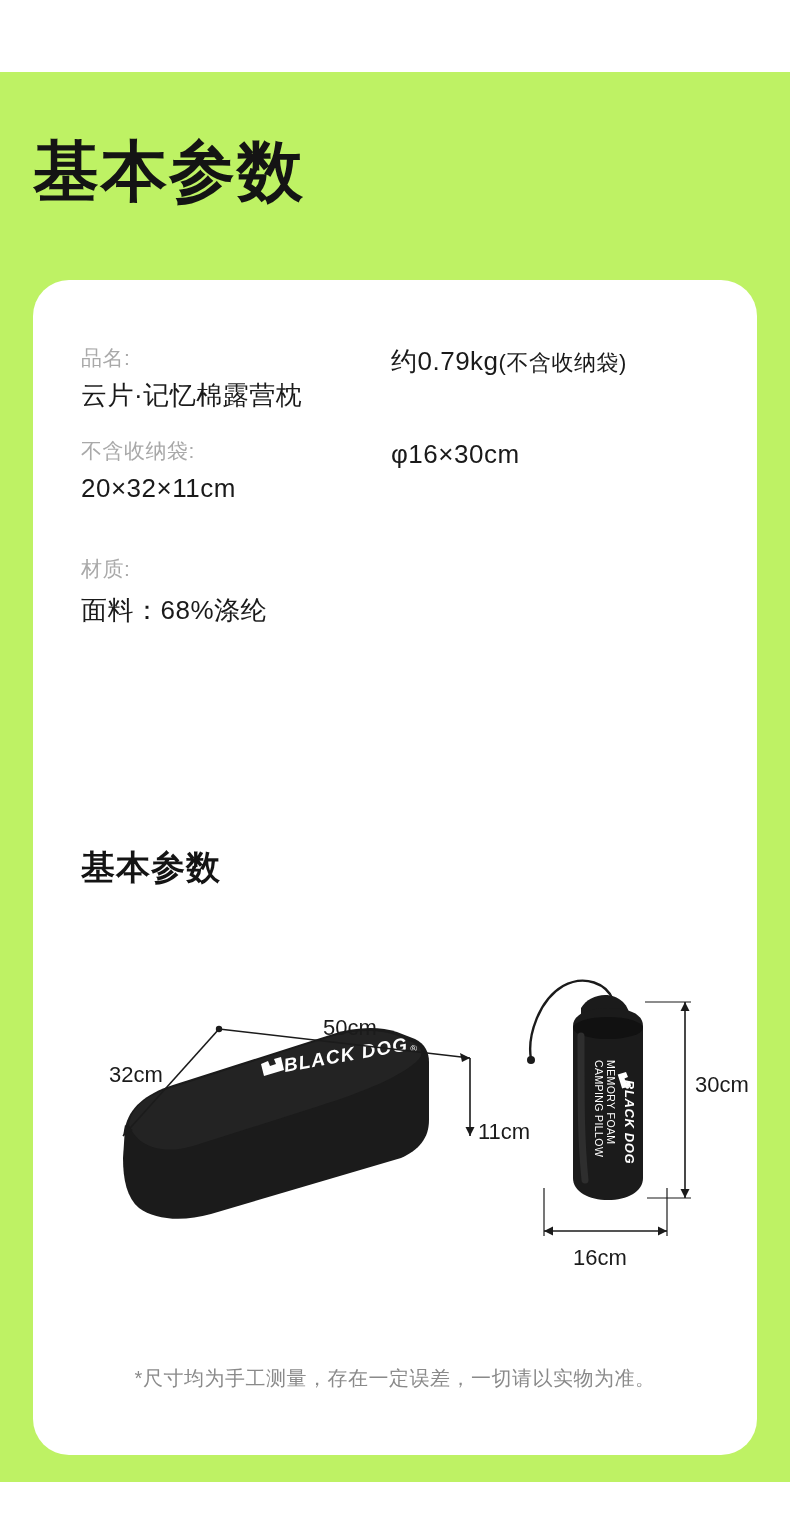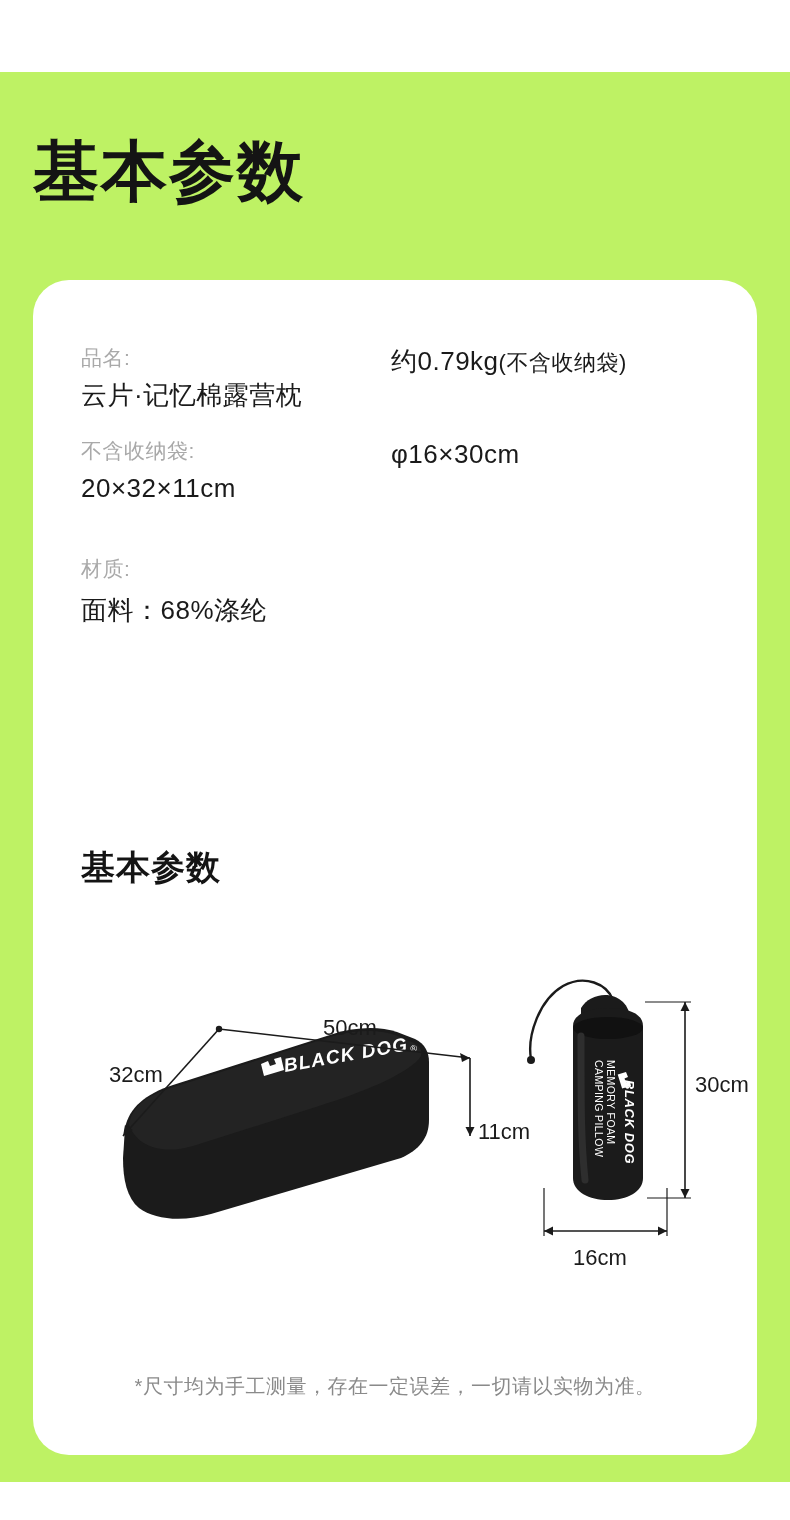--- a/index.html
+++ b/index.html
@@ -110,21 +110,20 @@
   }
   .footnote {
     position: absolute;
     left: 0;
     right: 0;
     top: 1085px;
     text-align: center;
     font-size: 20px;
     color: #8a8a8a;
     letter-spacing: 0.5px;
-    margin-top: 8px;
   }
   svg { display: block; }
 </style>
 </head>
 <body>
 
 <div class="page">
 
   <div class="top-white"></div>
   <div class="bottom-white"></div>

